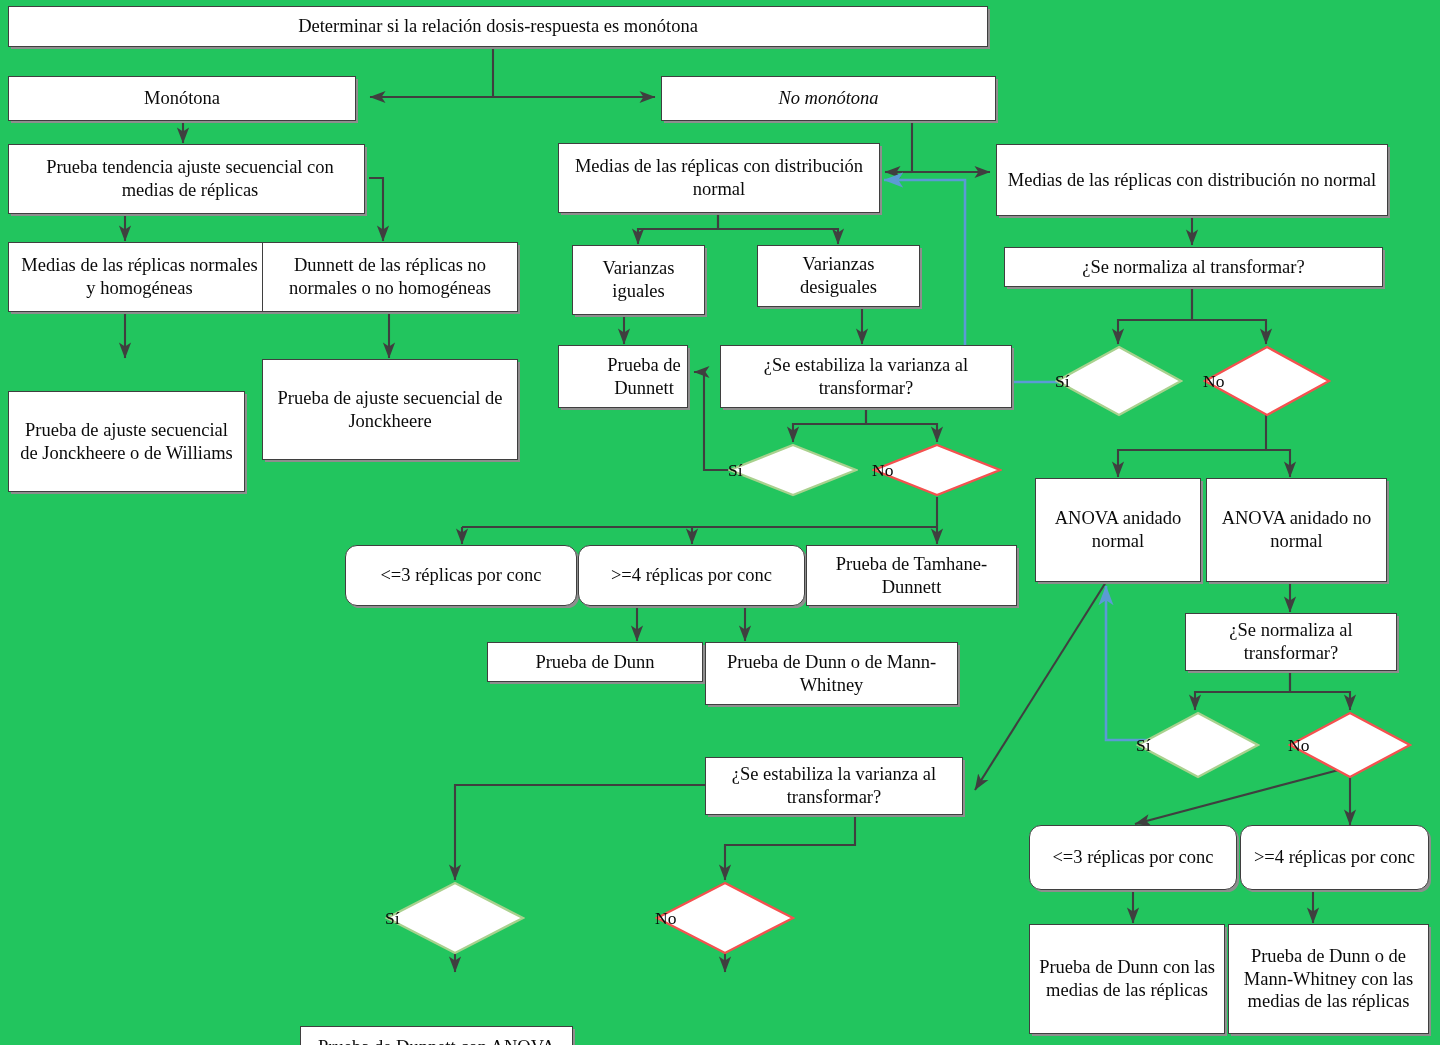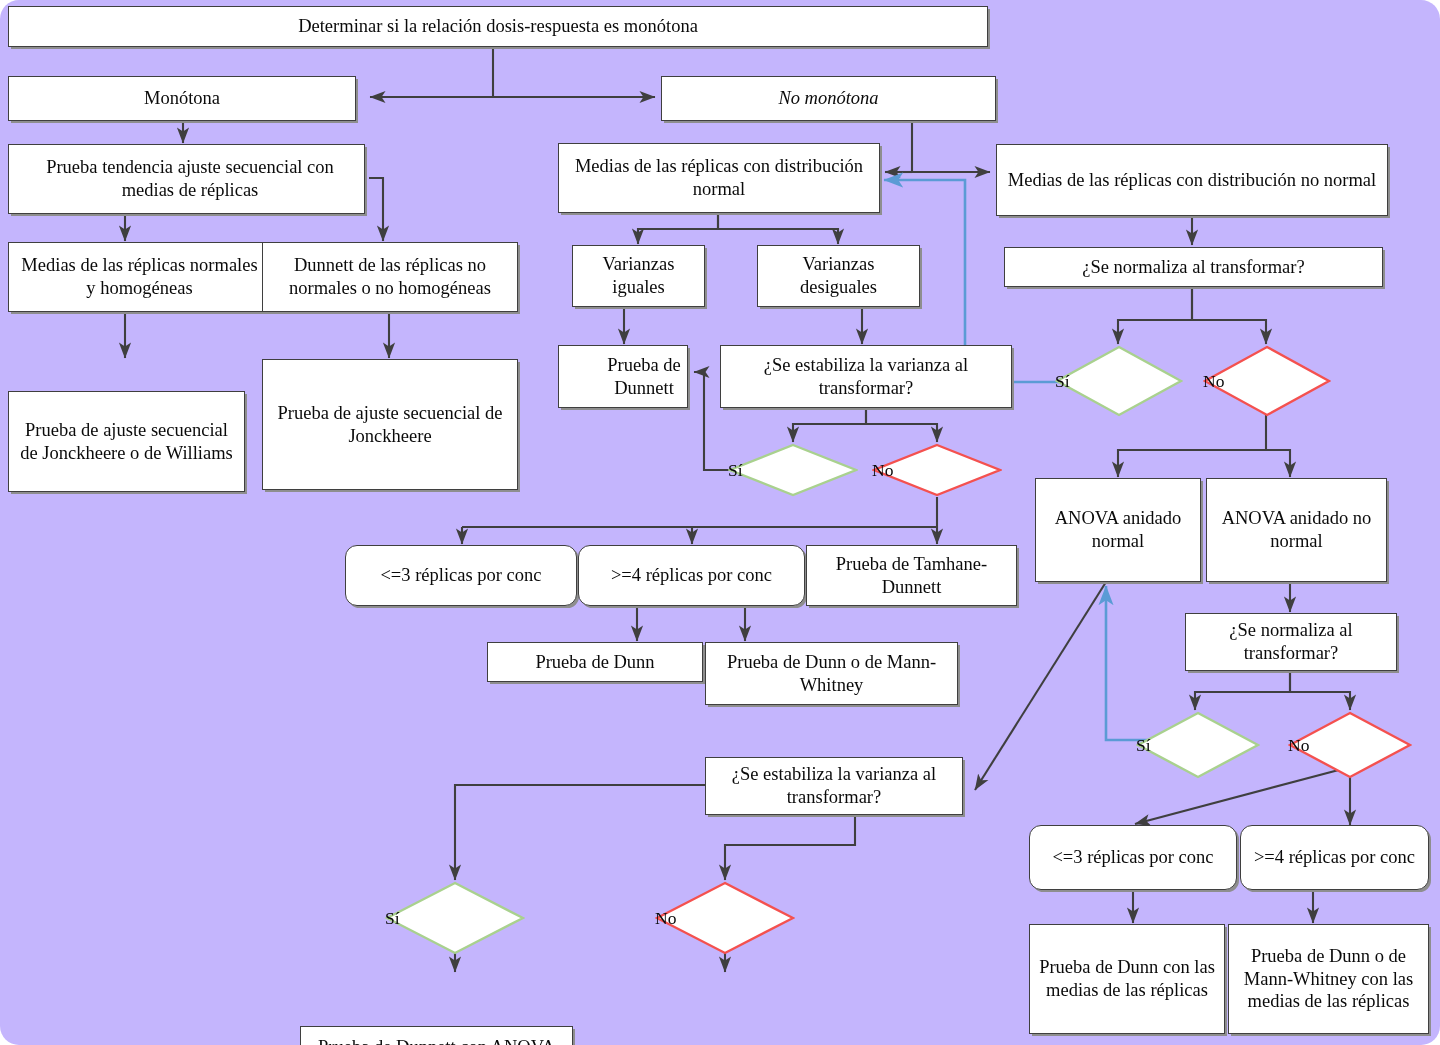--- a/index.html
+++ b/index.html
@@ -1,17 +1,17 @@
 <!DOCTYPE html>
 <html><head>
 <meta charset="utf-8">
 <style>
   html,body{margin:0;padding:0;background:#ffffff;}
   body{font-family:"Liberation Serif","DejaVu Serif",serif;}
-  #canvas{position:relative;width:1440px;height:1045px;background:#c4b5fd;overflow:hidden;border-radius:19px;}
+  #canvas{position:relative;width:1440px;height:1045px;background:#22c55e;overflow:hidden;}
   svg#wires{position:absolute;left:0;top:0;width:1440px;height:1045px;pointer-events:none;}
 
   .node{
     position:absolute;
     box-sizing:border-box;
     background:#ffffff;
     border:1.6px solid #3f3f3f;
     box-shadow:2.5px 2.5px 0 -0.5px #8e8e8e;
     display:flex;align-items:center;justify-content:center;
     text-align:center;
@@ -141,34 +141,34 @@
   <div class="node fs18" style="left:996px;top:144px;width:392px;height:72px;">
     <span>Medias de las réplicas con distribución no normal</span>
   </div>
 
   <div class="node fs18" style="left:8px;top:242px;width:263px;height:70px;">
     <span>Medias de las réplicas normales y homogéneas</span>
   </div>
   <div class="node fs18" style="left:262px;top:242px;width:256px;height:70px;">
     <span>Dunnett de las réplicas no normales o no homogéneas</span>
   </div>
-  <div class="node fs18" style="left:572px;top:245px;width:133px;height:62px;">
+  <div class="node fs18" style="left:572px;top:245px;width:133px;height:70px;">
     <span>Varianzas iguales</span>
   </div>
   <div class="node fs18" style="left:757px;top:245px;width:163px;height:62px;">
     <span>Varianzas desiguales</span>
   </div>
   <div class="node fs18" style="left:1004px;top:247px;width:379px;height:40px;">
     <span>¿Se normaliza al transformar?</span>
   </div>
 
   <div class="node fs18" style="left:8px;top:359px;width:237px;height:101px;margin-top:32px;">
     <span>Prueba de ajuste secuencial de Jonckheere o de Williams</span>
   </div>
-  <div class="node fs18" style="left:262px;top:359px;width:256px;height:131px;">
+  <div class="node fs18" style="left:262px;top:359px;width:256px;height:101px;">
     <span>Prueba de ajuste secuencial de Jonckheere</span>
   </div>
   <div class="node fs18" style="left:558px;top:345px;width:130px;height:63px;padding-left:48px;">
     <span>Prueba de Dunnett</span>
   </div>
   <div class="node fs18" style="left:720px;top:345px;width:292px;height:63px;">
     <span>¿Se estabiliza la varianza al transformar?</span>
   </div>
 
   <div class="diamond" style="left:728px;top:443px;width:130px;height:54px;">

